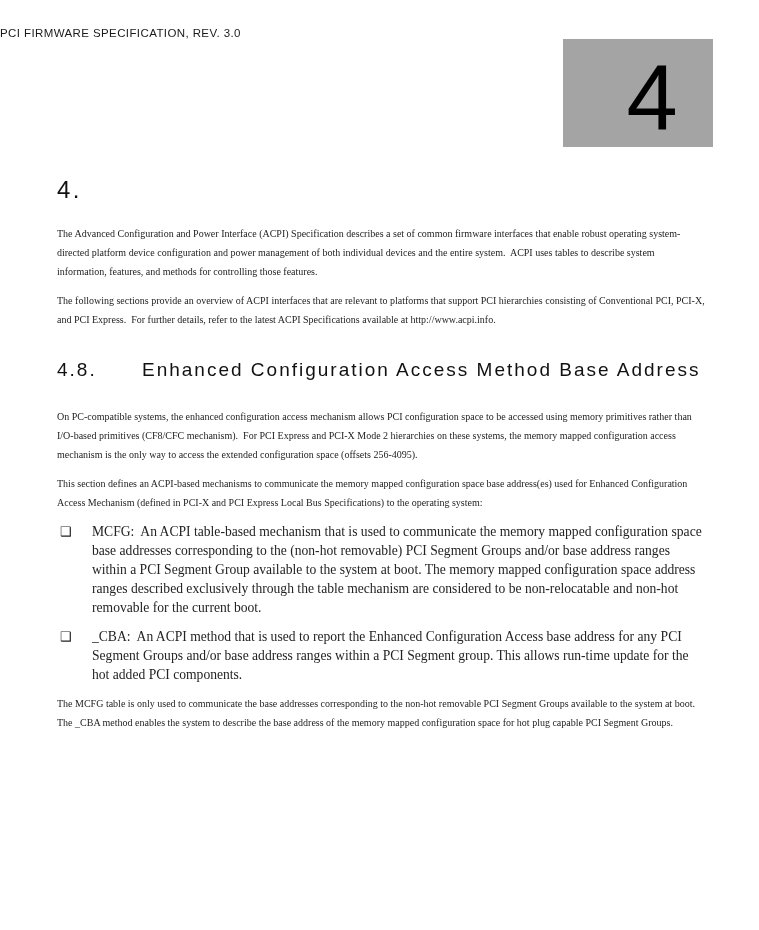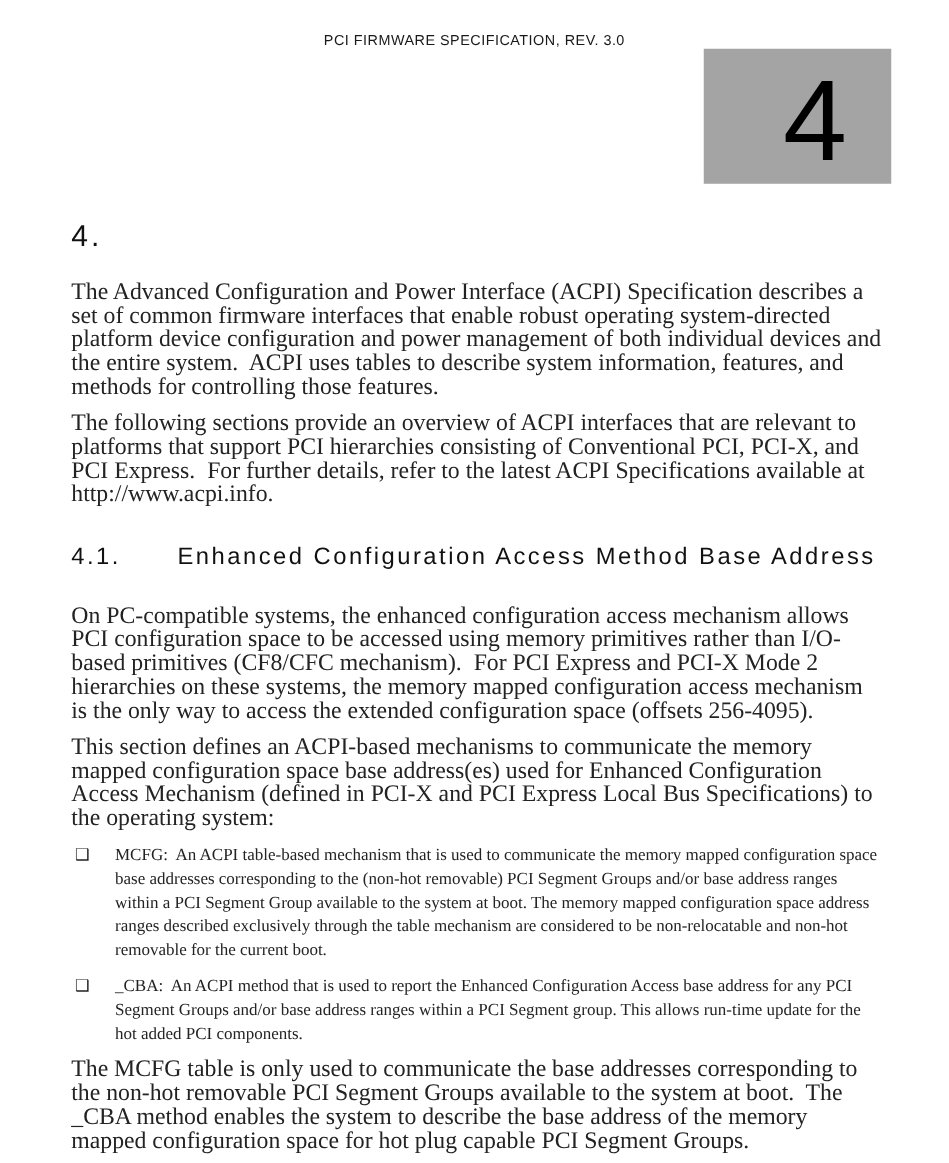--- a/index.html
+++ b/index.html
@@ -6,21 +6,20 @@
   .page {
     position:relative;
     width:759px; height:930px;
     background:#ffffff;
     font-family:"Liberation Serif", serif;
     color:#222222;
     overflow:hidden;
   }
   .running-header {
     position:absolute; top:27px; left:0; width:100%;
-    text-align:center;
     font-family:"Liberation Sans", sans-serif;
     font-size:11.5px; letter-spacing:0.4px;
     color:#1a1a1a;
   }
   .chapter-tab {
     position:absolute; left:563px; top:39px;
     width:150px; height:108px;
     background:#a4a4a4;
     display:flex; align-items:center; justify-content:center;
   }
@@ -45,21 +44,21 @@
     display:flex; align-items:baseline;
     font-family:"Liberation Sans", sans-serif;
     font-weight:400; font-size:19px; line-height:30px;
     letter-spacing:2px; color:#111111;
     margin:26px 0 22px 0;
   }
   .h2 .sec-num { flex:0 0 85px; }
   .h2 .sec-title { max-width:560px; }
   p.body {
     margin:0 0 10px 0;
-    font-size:19px; line-height:19px;
+    font-size:10px; line-height:19px;
     white-space:pre-wrap;
     color:#232323;
   }
   ul.bullets { list-style:none; margin:0 0 10px 0; padding:0; }
   ul.bullets li {
     display:flex; margin:0 0 10px 0;
     font-size:13.6px; line-height:19px;
     color:#232323;
   }
   ul.bullets .marker {
@@ -85,21 +84,21 @@
 
     <div class="h1">
       <span class="sec-num">4.</span>
     </div>
 
     <p class="body">The Advanced Configuration and Power Interface (ACPI) Specification describes a set of common firmware interfaces that enable robust operating system-directed platform device configuration and power management of both individual devices and the entire system.  ACPI uses tables to describe system information, features, and methods for controlling those features.</p>
 
     <p class="body">The following sections provide an overview of ACPI interfaces that are relevant to platforms that support PCI hierarchies consisting of Conventional PCI, PCI-X, and PCI Express.  For further details, refer to the latest ACPI Specifications available at http://www.acpi.info.</p>
 
     <div class="h2">
-      <span class="sec-num">4.1.</span>
+      <span class="sec-num">4.8.</span>
       <span class="sec-title">Enhanced Configuration Access Method Base Address</span>
     </div>
 
     <p class="body">On PC-compatible systems, the enhanced configuration access mechanism allows PCI configuration space to be accessed using memory primitives rather than I/O-based primitives (CF8/CFC mechanism).  For PCI Express and PCI-X Mode 2 hierarchies on these systems, the memory mapped configuration access mechanism is the only way to access the extended configuration space (offsets 256-4095).</p>
 
     <p class="body">This section defines an ACPI-based mechanisms to communicate the memory mapped configuration space base address(es) used for Enhanced Configuration Access Mechanism (defined in PCI-X and PCI Express Local Bus Specifications) to the operating system:</p>
 
     <ul class="bullets">
       <li>
         <span class="marker">❑</span>

